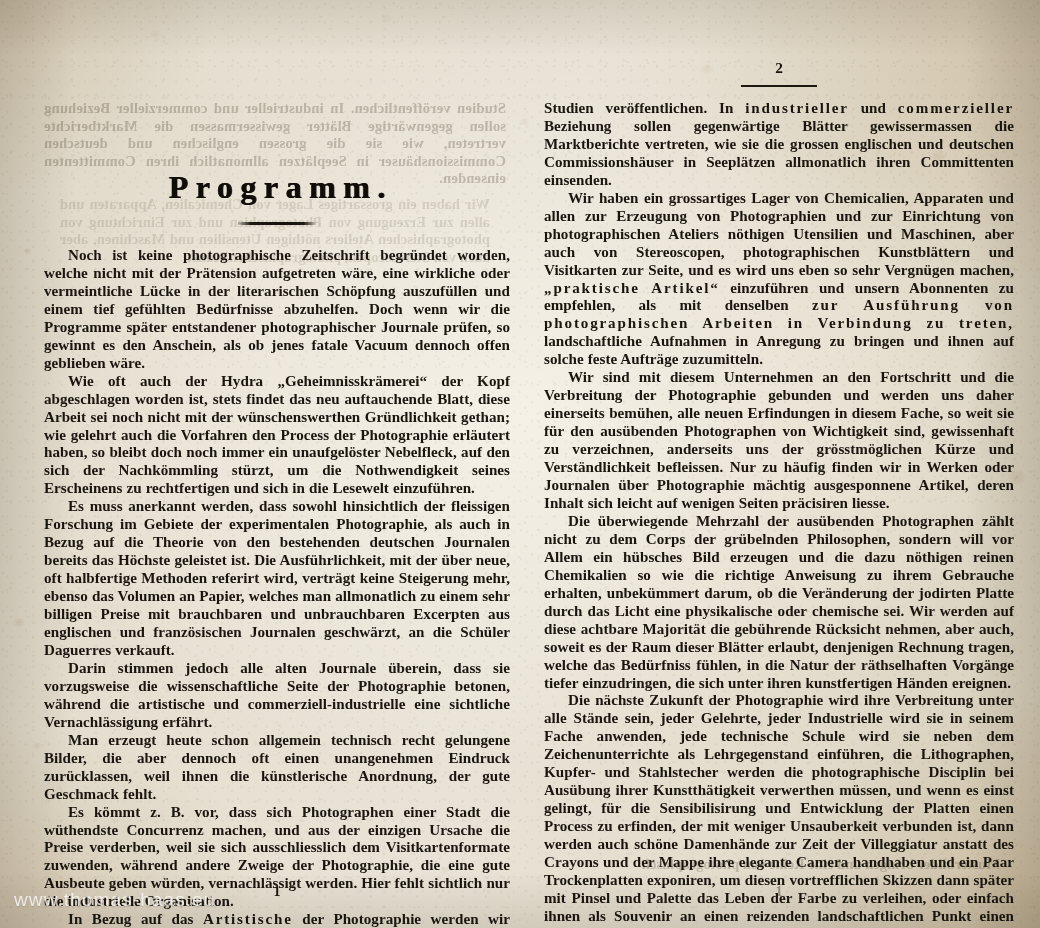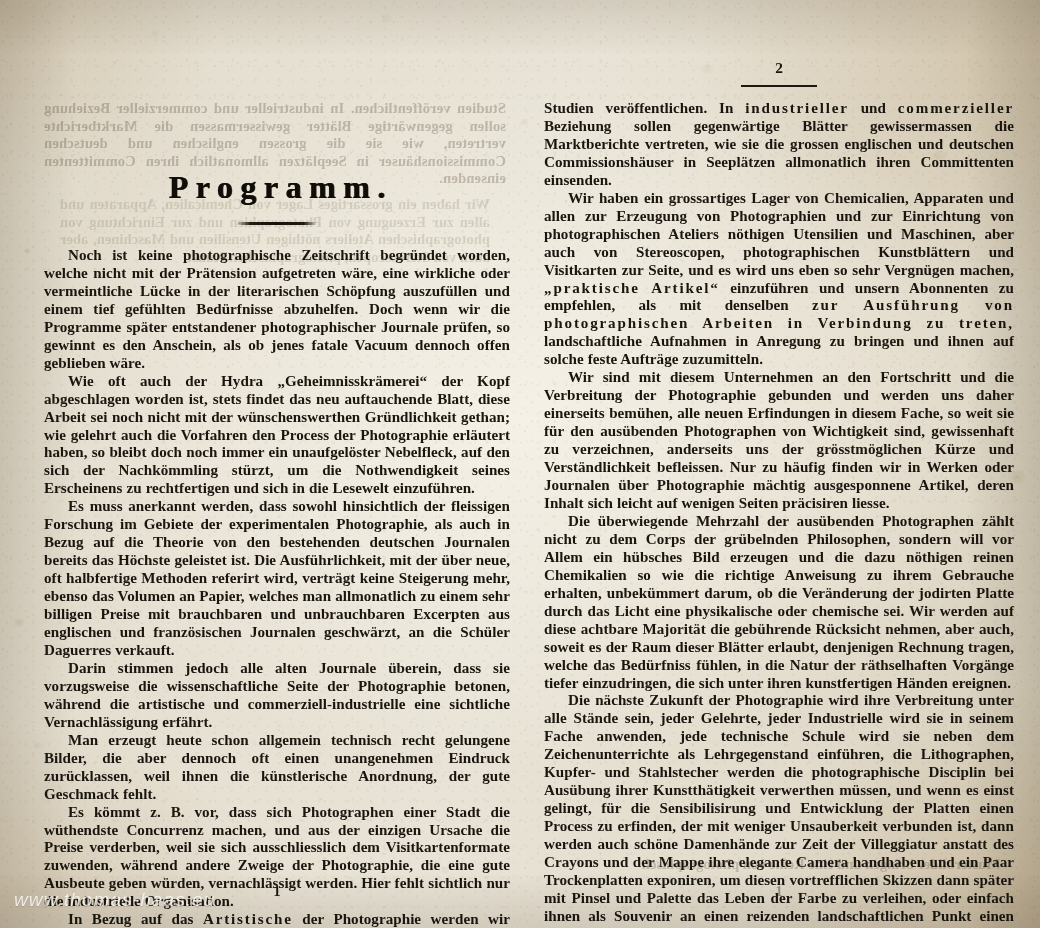--- a/index.html
+++ b/index.html
@@ -190,21 +190,20 @@
     left: 14px;
     top: 889px;
     font-family: "Liberation Sans", sans-serif;
     font-size: 19px;
     letter-spacing: 1.1px;
     color: rgba(255,255,255,0.78);
     text-shadow: 0 1px 1px rgba(120,112,94,0.28);
     user-select: none;
     pointer-events: none;
     white-space: nowrap;
-    font-style: italic;
   }
 
   
   #vignette {
     position: absolute;
     inset: 0;
     pointer-events: none;
     background:
       linear-gradient(90deg, rgba(90,74,48,0.16) 0%, rgba(90,74,48,0) 7%, rgba(90,74,48,0) 93%, rgba(90,74,48,0.18) 100%),
       linear-gradient(180deg, rgba(90,74,48,0.14) 0%, rgba(90,74,48,0) 6%, rgba(90,74,48,0) 94%, rgba(90,74,48,0.14) 100%);

